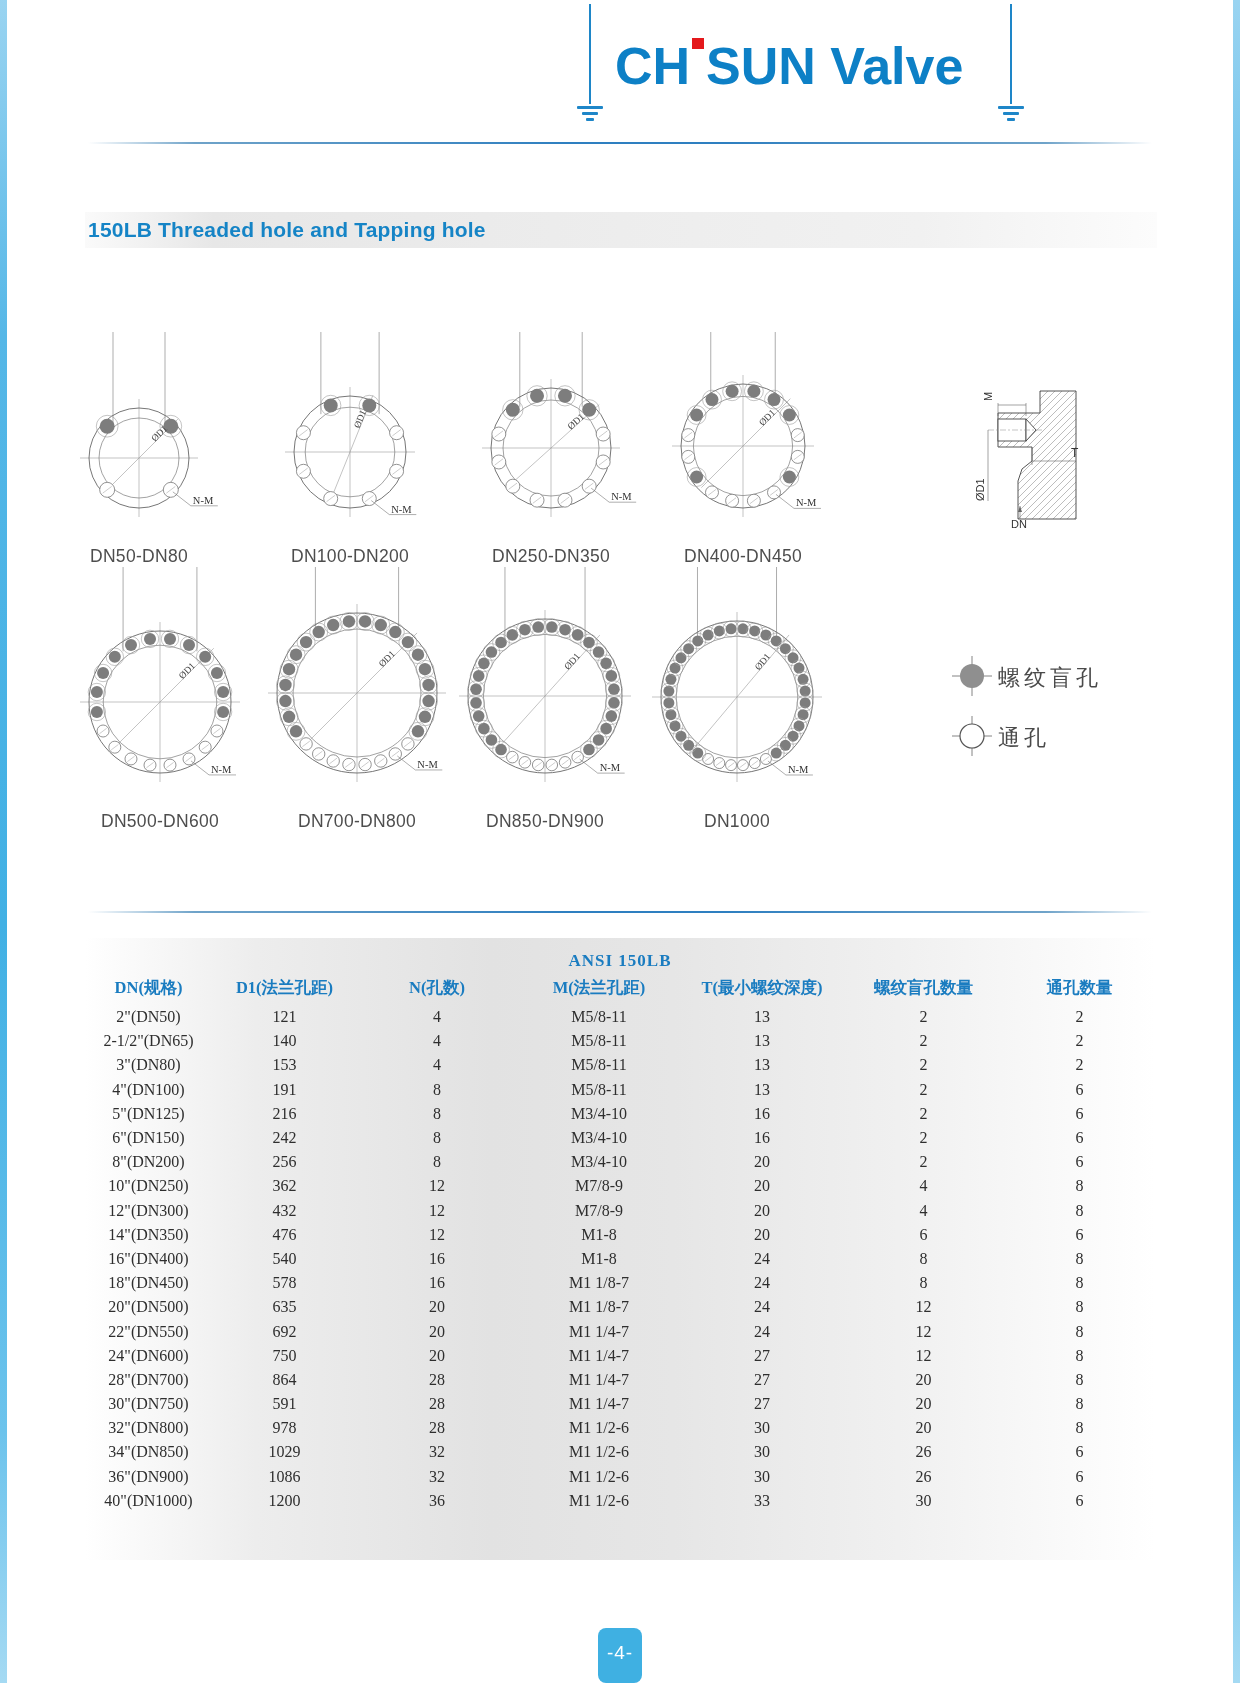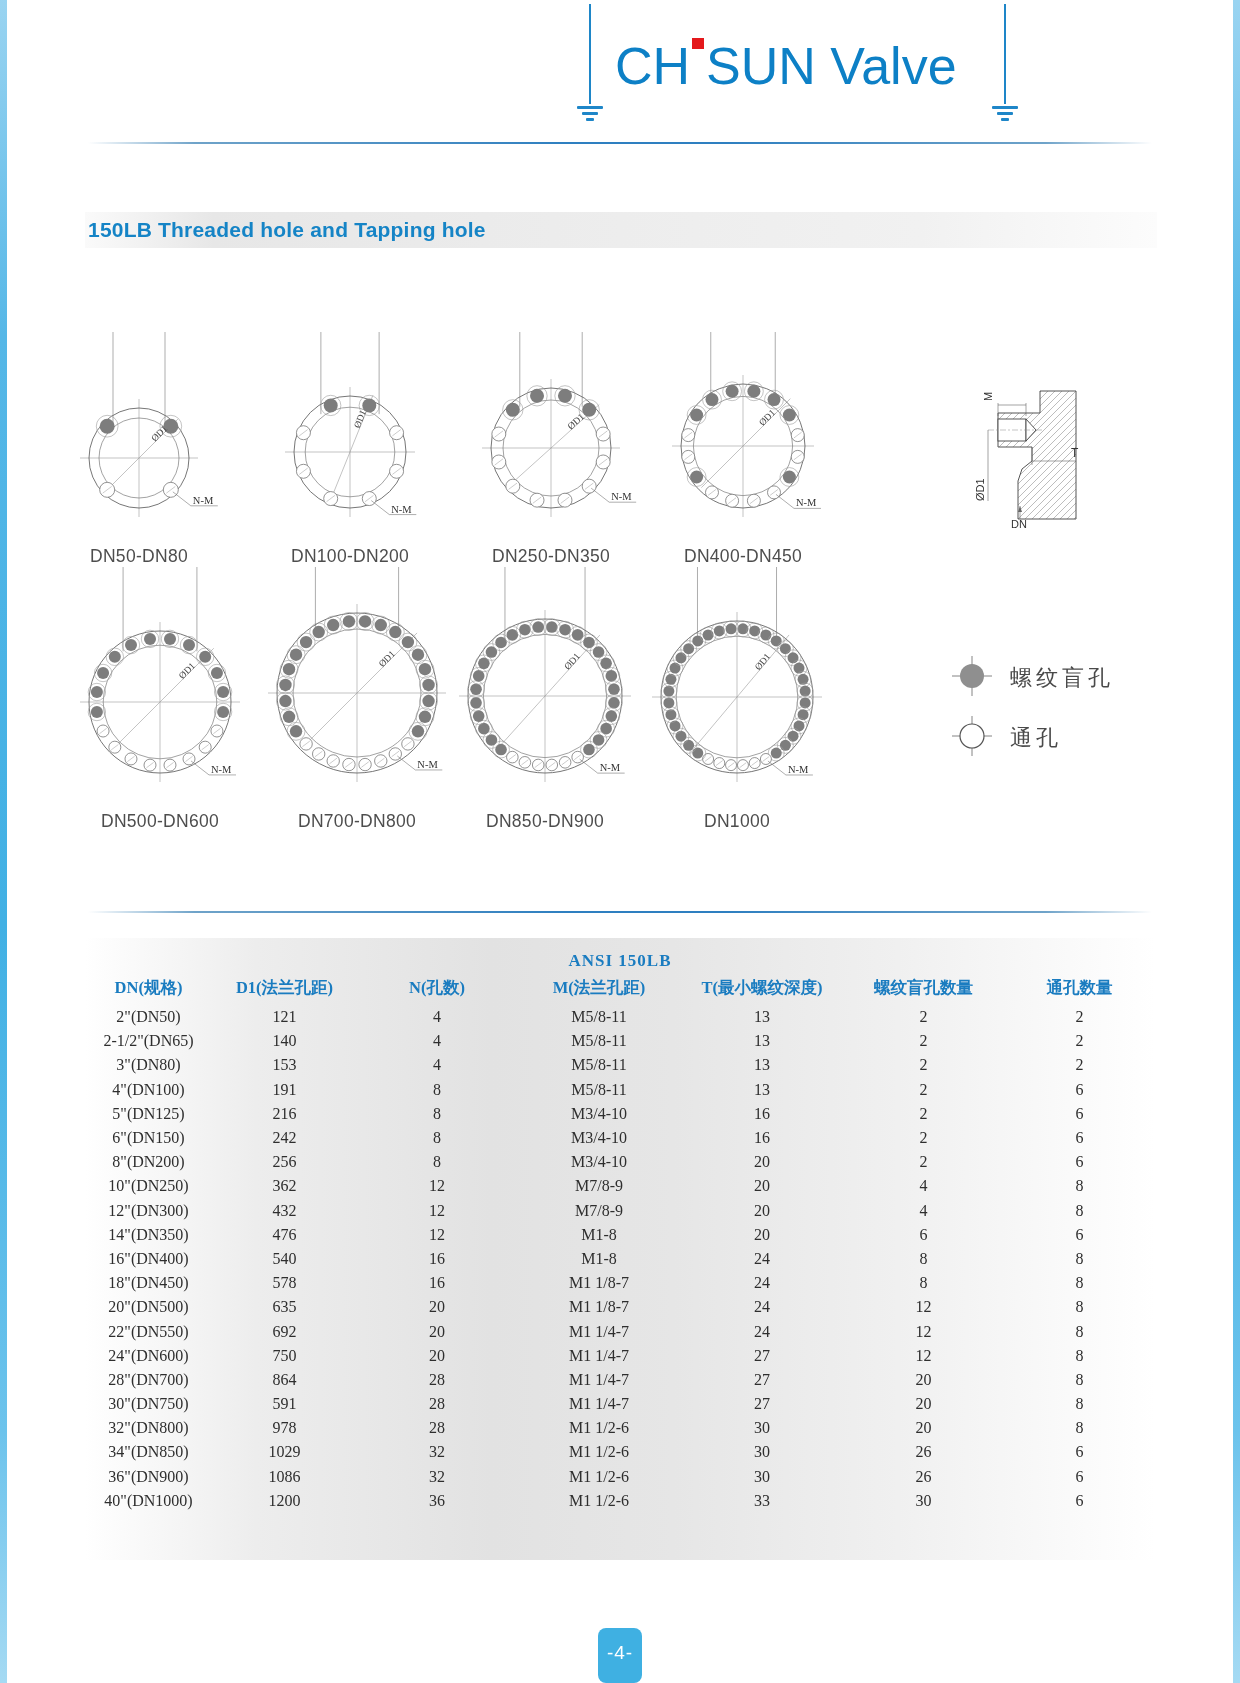--- a/index.html
+++ b/index.html
@@ -13,21 +13,21 @@
 
   
   .header{position:absolute;left:0;top:0;width:100%;height:140px;}
   .logo-row{position:absolute;left:575px;top:0;display:flex;align-items:flex-start;}
   .ground{position:relative;width:30px;height:126px;}
   .ground .stem{position:absolute;left:14px;top:4px;width:2px;height:100px;background:#1e86c8;}
   .ground .b1,.ground .b2,.ground .b3{position:absolute;background:#1e86c8;height:2.5px;border-radius:1px;}
   .ground .b1{left:2px;top:106px;width:26px;}
   .ground .b2{left:7px;top:112px;width:16px;}
   .ground .b3{left:11px;top:118px;width:8px;}
-  .logo{margin:40px 33px 0 10px;font-size:52px;font-weight:normal;color:#0d80c6;line-height:1;
+  .logo{margin:40px 33px 0 10px;font-size:52px;font-weight:bold;color:#0d80c6;line-height:1;
         letter-spacing:0px;white-space:nowrap;}
   .logo .dot{display:inline-block;width:12px;height:11px;background:#e4181c;position:relative;top:-35px;margin:0 2px;}
 
   .divider{position:absolute;left:88px;width:1064px;height:2px;
      background:linear-gradient(90deg,rgba(62,127,181,0) 0%,#6fa3c9 10%,#2e7fc0 45%,#2e7fc0 60%,#6fa3c9 90%,rgba(62,127,181,0) 100%);}
   .divider1{top:142px;}
   .divider2{top:911px;}
 
   
   .section-bar{position:absolute;left:85px;top:212px;width:1072px;height:36px;
@@ -38,21 +38,21 @@
   
   .diagram-row{position:absolute;left:0;width:1240px;}
   #row1{top:330px;height:235px;}
   #row2{top:565px;height:265px;}
   .fig{position:absolute;text-align:center;}
   .fig .cap{margin-top:4px;font-size:17.5px;color:#4d4d4d;letter-spacing:0.3px;}
 
   #xsec{position:absolute;left:958px;top:383px;width:126px;height:146px;}
   #legend{position:absolute;left:952px;top:656px;}
   .legend-item{display:flex;align-items:center;margin-bottom:16px;}
-  .legend-item .lab{margin-left:18px;font-family:Liberation Sans, sans-serif;font-size:22px;color:#4a4a4a;letter-spacing:4px;}
+  .legend-item .lab{margin-left:6px;font-family:Liberation Sans, sans-serif;font-size:22px;color:#4a4a4a;letter-spacing:4px;}
 
   
   .table-wrap{position:absolute;left:85px;top:938px;width:1070px;height:622px;
      background:linear-gradient(90deg,#ffffff 0%,#ededed 16%,#e2e2e2 38%,#e6e6e6 55%,#f0f0f0 76%,#ffffff 100%);}
   .table-title{margin-top:13px;text-align:center;font-family:"Liberation Serif",serif;
      font-size:17px;font-weight:700;color:#1a7cc0;letter-spacing:1px;}
   table.spec{border-collapse:collapse;width:1070px;table-layout:fixed;}
   table.spec th{font-family:"Liberation Serif",serif;font-size:16.5px;font-weight:600;color:#1a7cc0;
      padding:6px 0 6px 0;text-align:center;white-space:nowrap;}
   table.spec td{font-family:"Liberation Serif",serif;font-size:16px;color:#2e2e2e;

